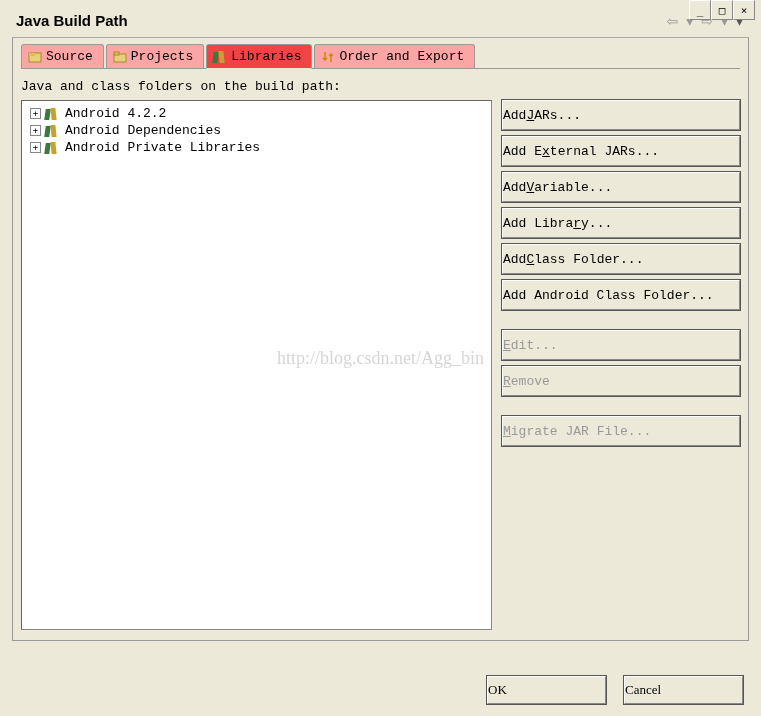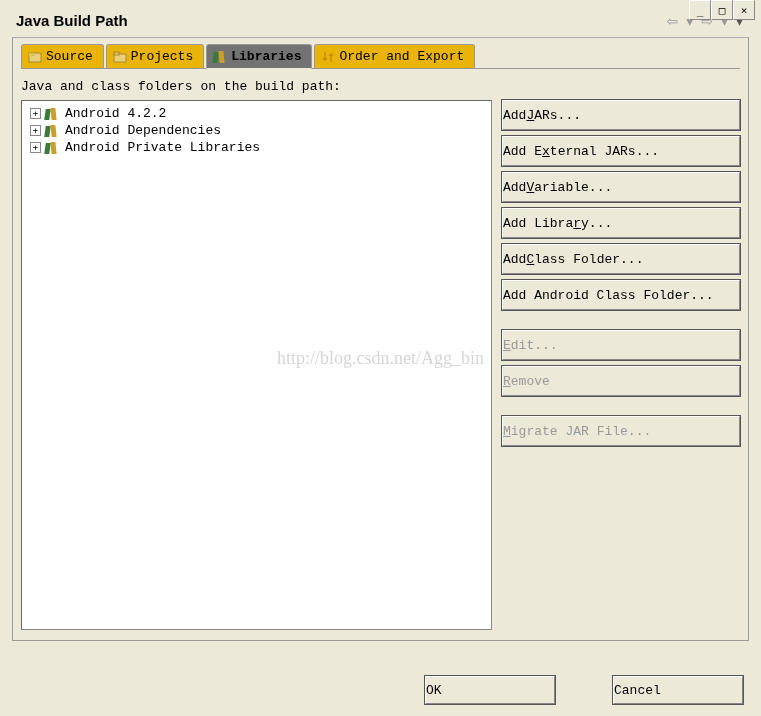--- a/index.html
+++ b/index.html
@@ -48,36 +48,35 @@
   position: relative;
 }
 .tabs {
   display: flex;
   border-bottom: 1px solid #999;
   margin-bottom: 6px;
 }
 .tab {
   border: 1px solid #999;
   border-bottom: none;
-  background: #eab308;
+  background: #fca5a5;
   padding: 4px 10px 4px 6px;
   margin-right: 2px;
   border-radius: 3px 3px 0 0;
   display: flex; align-items: center; gap: 4px;
   cursor: pointer;
   font-family: "Courier New", monospace;
   font-size: 13px;
   position: relative;
 }
 .tab.active {
-  background: #737373;
+  background: #ef4444;
   border-bottom: 1px solid #ece9d8;
   margin-bottom: -1px;
   z-index: 1;
-  font-weight: bold;
 }
 .tab-icon { width: 14px; height: 14px; display: inline-block; }
 .tree-label {
   font-family: "Courier New", monospace;
   font-size: 13px;
   padding: 4px 0 6px 0;
 }
 .main-area {
   display: flex; gap: 10px;
   height: 530px;
@@ -143,21 +142,21 @@
   color: #999;
   cursor: default;
 }
 .btn u { text-decoration: underline; }
 .spacer { height: 8px; }
 .footer {
   position: absolute;
   bottom: 12px; right: 18px;
   display: flex; gap: 18px;
 }
-.footer .btn { width: 130px; height: 28px; font-family: Liberation Mono, monospace; margin-left: 40px; }
+.footer .btn { width: 119px; height: 28px; font-family: Liberation Serif, serif; }
 .watermark {
   position: absolute;
   left: 50%; top: 50%;
   transform: translate(-50%, -50%);
   color: rgba(150,150,150,0.4);
   font-family: "Times New Roman", serif;
   font-size: 18px;
   pointer-events: none;
   white-space: nowrap;
 }

